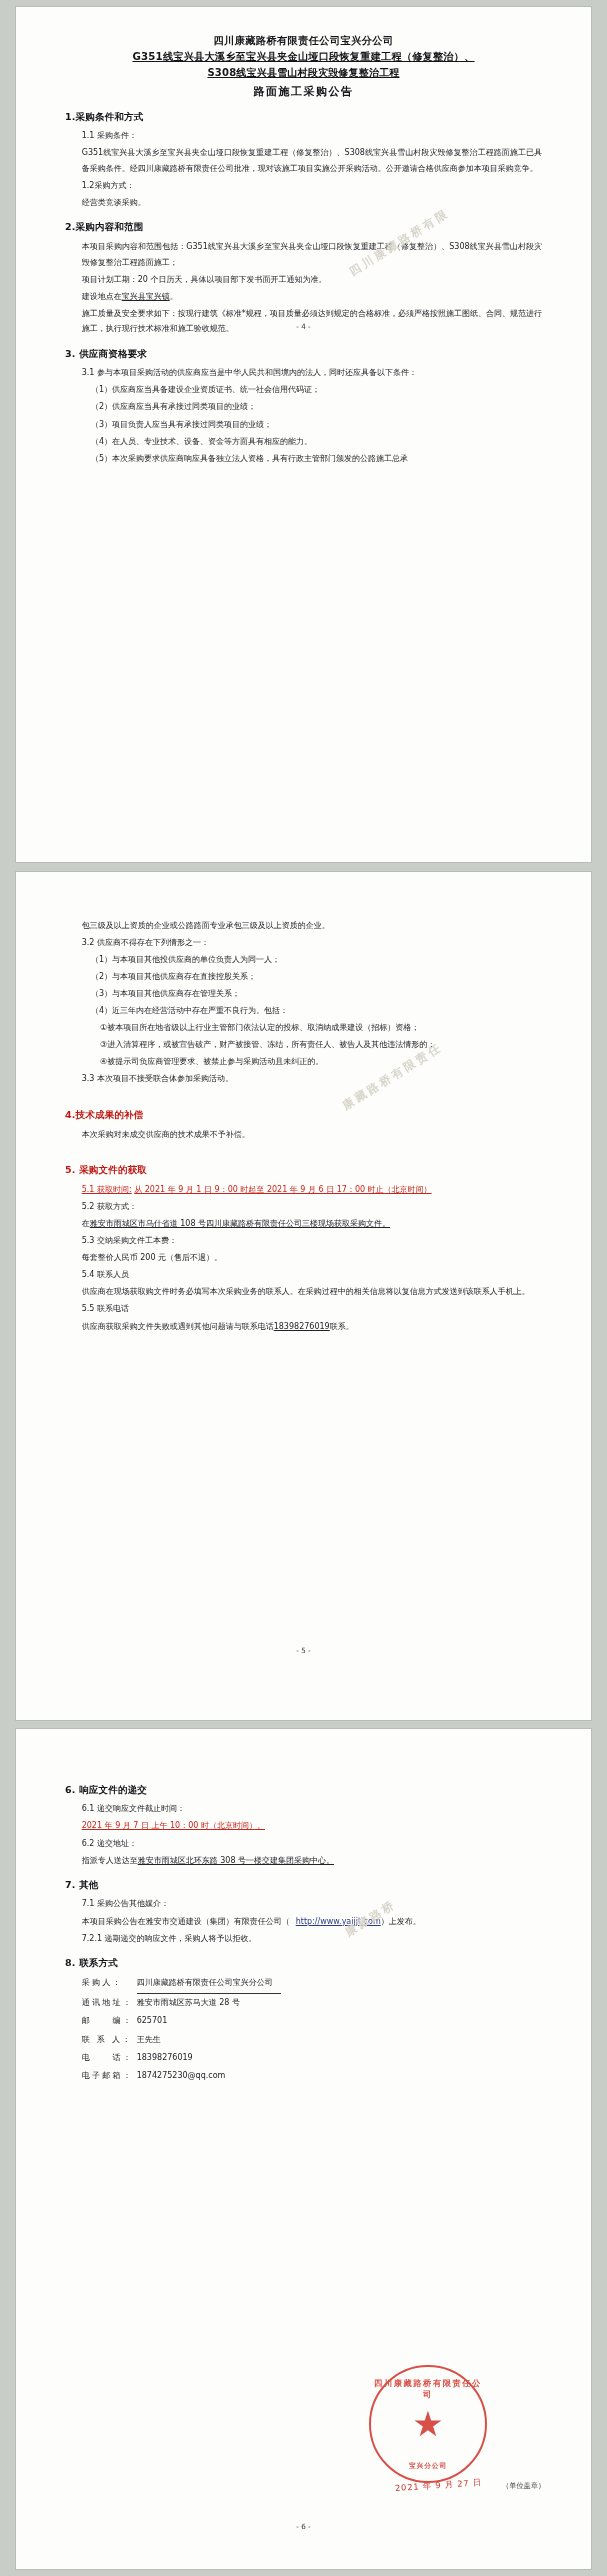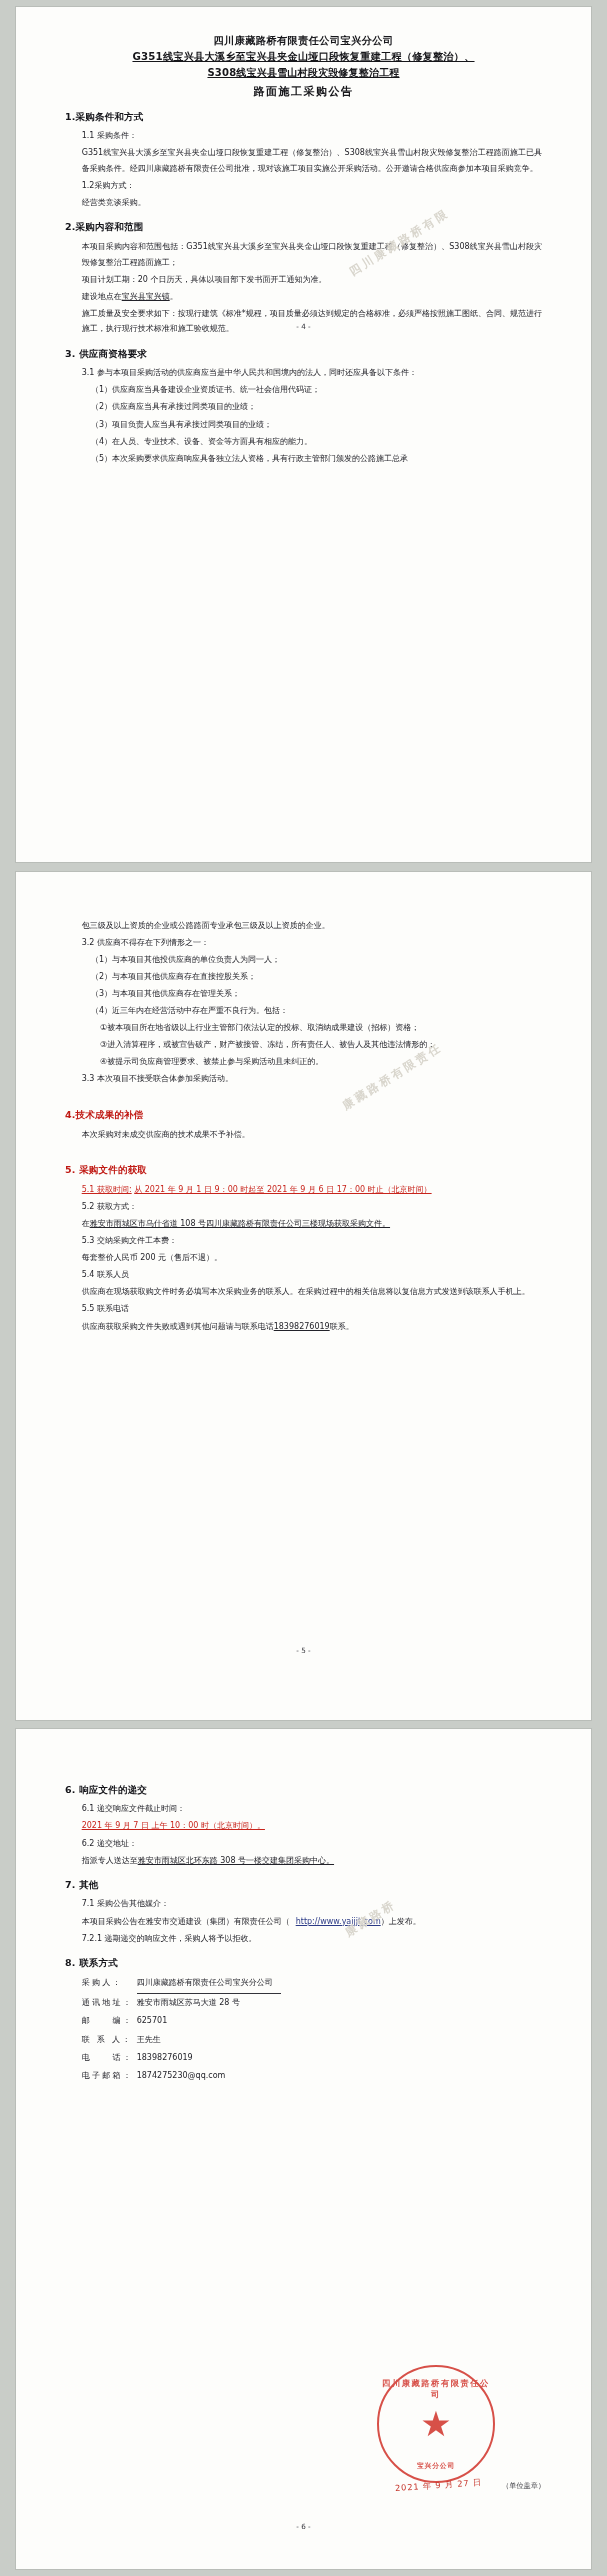--- a/index.html
+++ b/index.html
@@ -72,21 +72,21 @@
   }
 
   .sig-line { display: inline-block; min-width: 144px; border-bottom: 0.8px solid #33333a; }
 
   .stamp {
     position: absolute;
     width: 114px; height: 114px;
     border: 2.3px solid #cf2b22;
     border-radius: 50%;
     opacity: 0.82;
-    left: 361px;
+    left: 353px;
     top: 636px;
   }
   .stamp .arc-top, .stamp .arc-bot {
     position: absolute; left: 0; right: 0; text-align: center;
     color: #cf2b22; font-weight: bold; font-size: 8.3px; letter-spacing: 1.5px;
   }
   .stamp .arc-top { top: 10.6px; }
   .stamp .arc-bot { bottom: 10.6px; font-size: 6.8px; letter-spacing: 0.8px; }
   .stamp .star {
     position: absolute; left: 50%; top: 50%;

